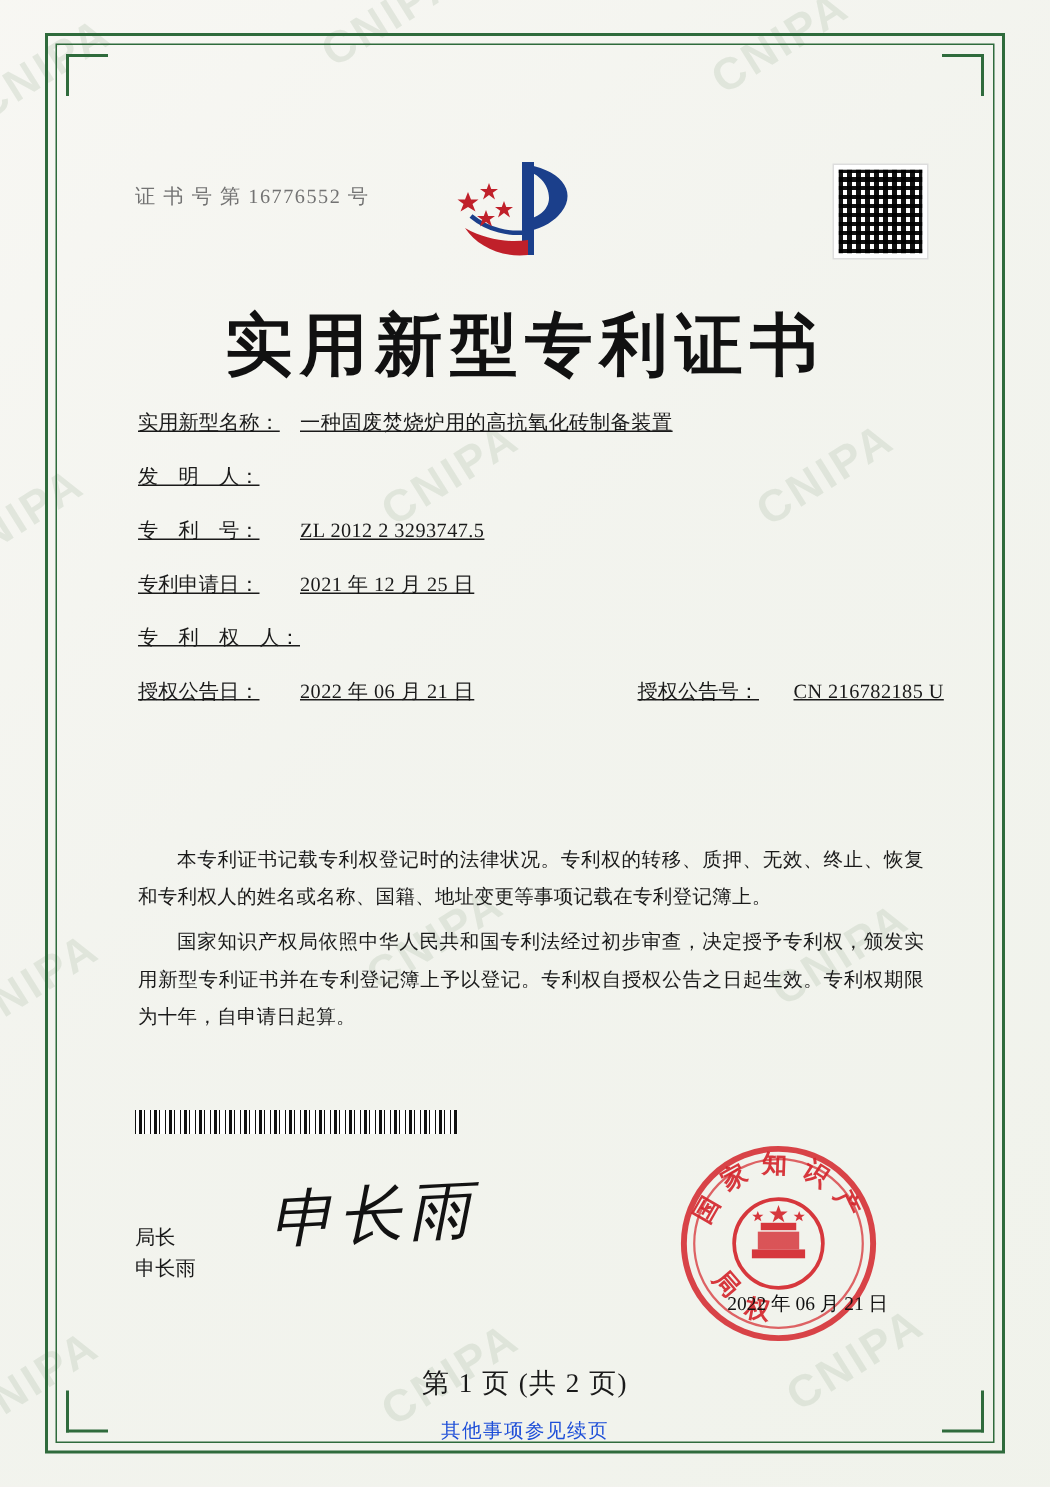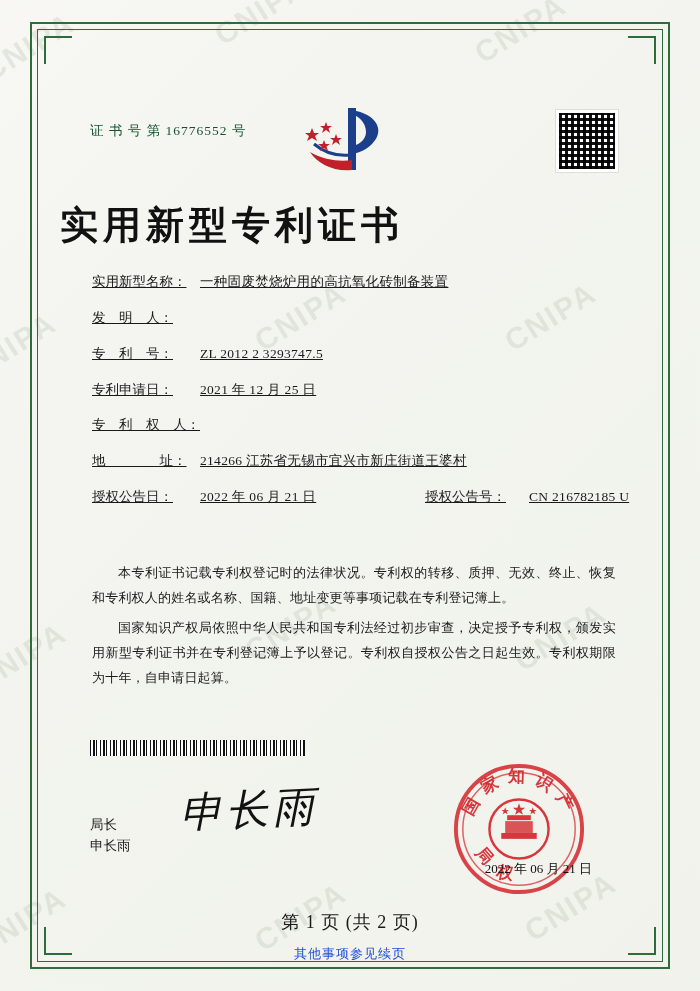--- a/index.html
+++ b/index.html
@@ -66,45 +66,45 @@
   .corner.br{right:44px;bottom:36px;border-left:none;border-top:none;}
 
   .content{
     position:absolute;
     left:60px;top:60px;right:60px;bottom:60px;
   }
 
   
   .cert-no{
     position:absolute;left:30px;top:62px;
-    font-size:13.5px;letter-spacing:1px;color:#14532d;
+    font-size:13.5px;letter-spacing:1px;color:#737373;
   }
   .qr{
     position:absolute;right:22px;top:50px;
     width:56px;height:56px;
     background:
       repeating-linear-gradient(90deg,#111 0 3px,#fff 3px 6px),
       repeating-linear-gradient(0deg,#111 0 3px,#fff 3px 6px);
     background-blend-mode:multiply;
     border:3px solid #fff;
     outline:1px solid #ddd;
   }
 
   
   .logo{
     position:absolute;left:50%;top:40px;transform:translateX(-50%);
     width:120px;height:80px;
   }
 
   .title{
     position:absolute;top:140px;left:0;right:0;
-    text-align:left;
+    text-align:center;
     font-family:"DejaVu Serif", serif;
     font-weight:bold;
-    font-size:38px;
+    font-size:45px;
     letter-spacing:5px;
     color:#111;
   }
 
   .fields{
     position:absolute;top:215px;left:32px;right:20px;
     font-size:13.5px;
     line-height:1.1;
     text-decoration:underline;
   }
@@ -244,24 +244,20 @@
 
     <div class="frow">
       <div class="flabel">专利申请日：</div>
       <div class="fvalue">2021 年 12 月 25 日</div>
     </div>
 
     <div class="frow">
       <div class="flabel">专　利　权　人：</div>
     </div>
 
-    <div class="frow">
-      <div class="flabel">地　　　　址：</div>
-      <div class="fvalue">214266 江苏省无锡市宜兴市新庄街道王婆村</div>
-    </div>
 
     <div class="frow dual">
       <div class="flabel">授权公告日：</div>
       <div class="fvalue">2022 年 06 月 21 日</div>
       <div class="flabel2">授权公告号：</div>
       <div class="fvalue">CN 216782185 U</div>
     </div>
 
   </div>
 

